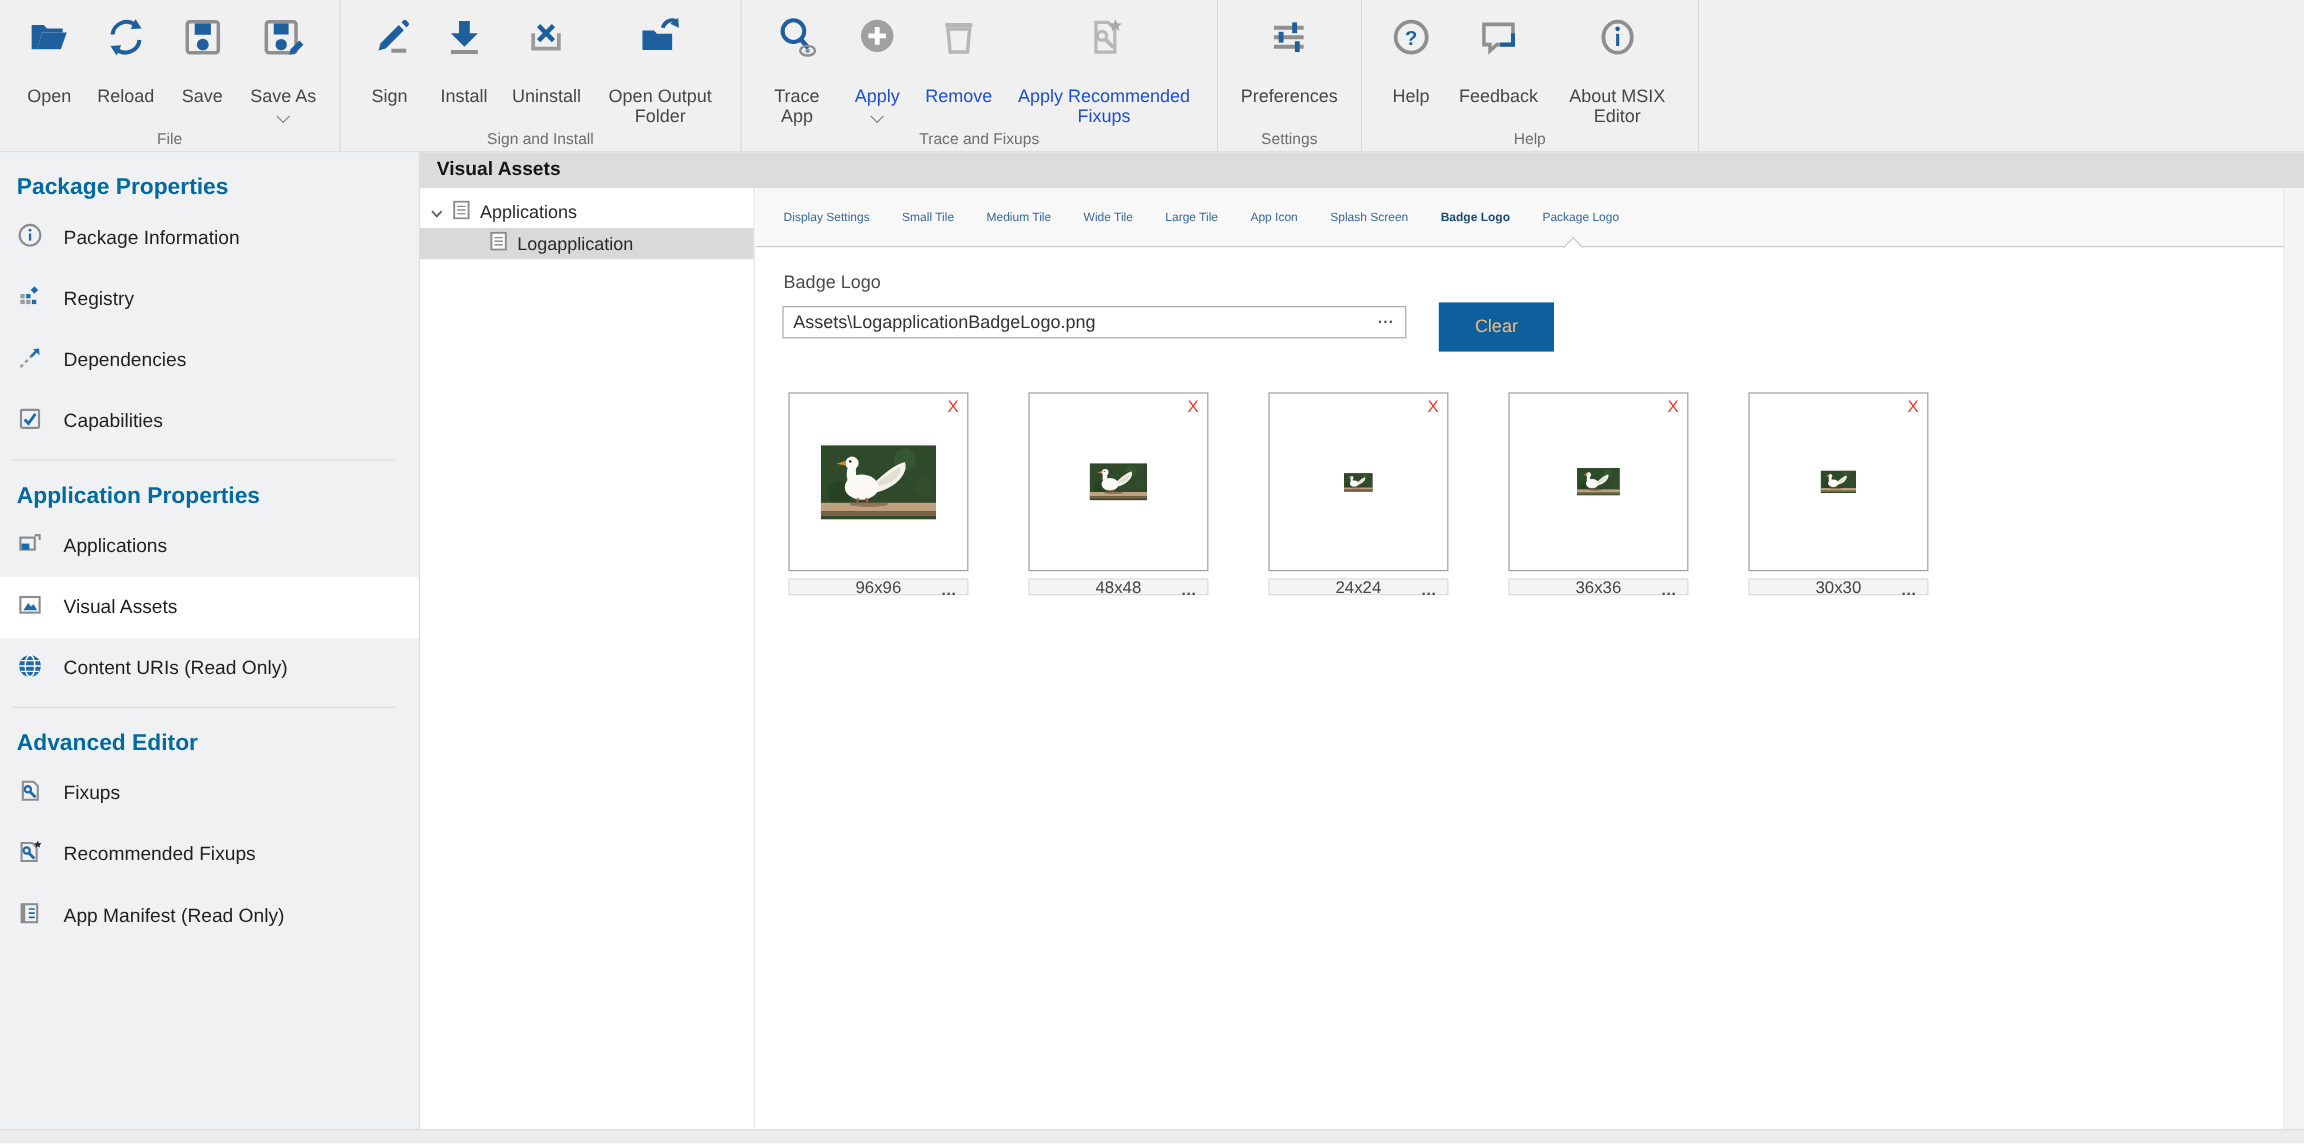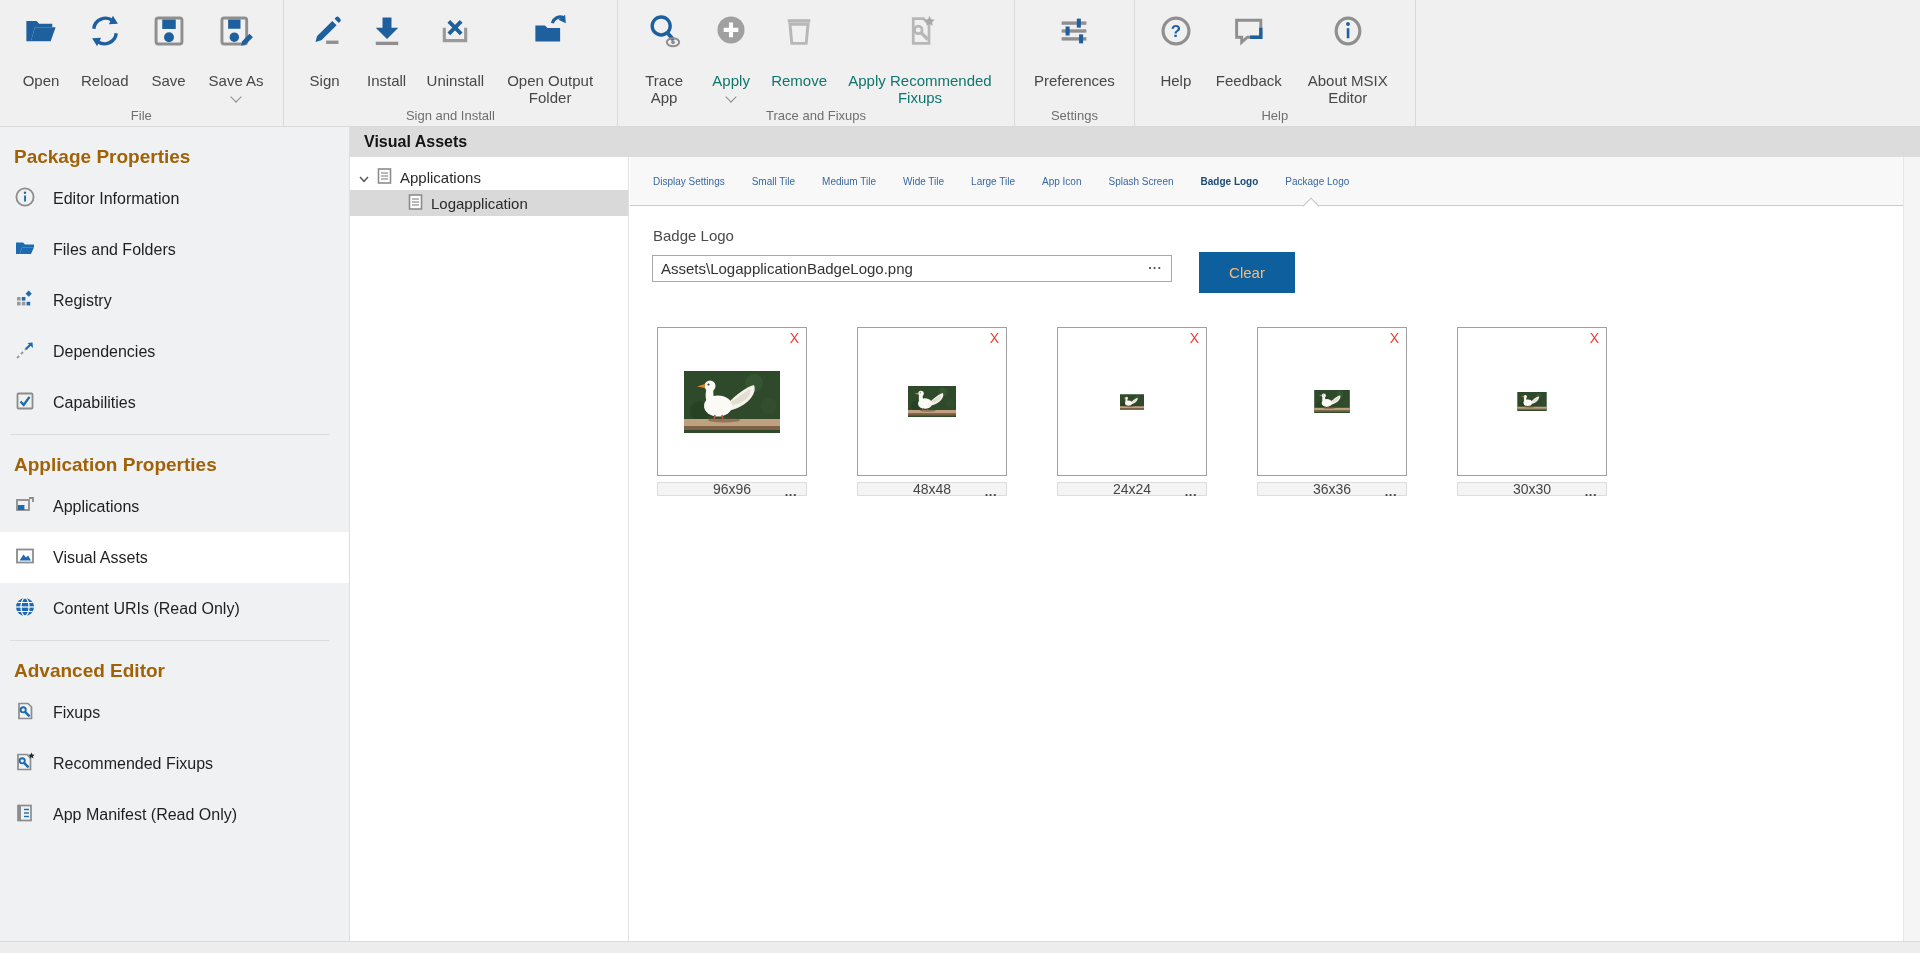--- a/index.html
+++ b/index.html
@@ -14,27 +14,27 @@
   .rgroup{position:relative;border-right:1px solid #d9d9d9;display:flex;align-items:flex-start;
     padding:8px 12px 24px 12px;gap:4px;box-sizing:border-box}
   .rgroup-label{position:absolute;bottom:3px;left:0;right:0;text-align:center;
     font-size:13px;color:#6f6f6f;white-space:nowrap}
   .rbtn{display:flex;flex-direction:column;align-items:center;padding:0 7px;min-width:44px;
     max-width:96px;cursor:pointer}
   .rbtn.wide{max-width:150px}
   .rbtn.narrow{max-width:54px}
   .ricon{height:46px;display:flex;align-items:center;justify-content:center}
   .rlabel{font-size:15px;line-height:17px;text-align:center;color:#474747;margin-top:18px}
-  .rbtn.disabled .rlabel{color:#0f766e}
+  .rbtn.disabled .rlabel{color:#1d4ed8}
   .chev{width:7px;height:7px;border-right:1.5px solid #8b8b8b;border-bottom:1.5px solid #8b8b8b;
     transform:rotate(45deg);margin-top:4px}
   
   .sidebar{position:absolute;left:0;top:127px;width:350px;height:814px;background:#f0f1f2;
     border-right:1px solid #dfdfdf;box-sizing:border-box;overflow:hidden}
-  .side-header{font-size:19px;font-weight:bold;color:#a16207;margin:19px 0 5px 14px}
+  .side-header{font-size:19px;font-weight:bold;color:#0369a1;margin:19px 0 5px 14px}
   .side-item{display:flex;align-items:center;height:51px;padding-left:14px;gap:17px;
     font-size:16px;color:#1f1f1f;cursor:pointer}
   .side-item.selected{background:#ffffff}
   .side-divider{height:1px;background:#dcdcdc;margin:6px 20px 0 10px}
   
   .panel-header{position:absolute;left:350px;top:127px;width:1570px;height:30px;background:#dcdcdc;
     font-size:16px;font-weight:bold;line-height:30px;padding-left:14px;box-sizing:border-box;color:#141414}
   .tree{position:absolute;left:350px;top:157px;width:279px;height:784px;background:#fff;
     border-right:1px solid #e3e3e3;box-sizing:border-box;padding-top:7px}
   .tree-row{display:flex;align-items:center;height:26px;font-size:15px;color:#2a2a2a;gap:8px;cursor:pointer}
@@ -266,28 +266,21 @@
 
 <div class="sidebar">
   <div class="side-header">Package Properties</div>
 
   <div class="side-item">
     <span><svg width="22" height="22" viewBox="0 0 22 22">
           <circle cx="11" cy="11" r="8.6" fill="none" stroke="#8c8c8c" stroke-width="1.8"></circle>
           <rect x="10.1" y="9.5" width="1.9" height="6" fill="#1e6ab0"></rect>
           <circle cx="11" cy="6.8" r="1.2" fill="#1e6ab0"></circle>
         </svg></span>
-    <span>Editor Information</span>
-  </div>
-  <div class="side-item">
-    <span><svg width="22" height="22" viewBox="0 0 22 22">
-          <path d="M2 5.5h7l2 2h9v2.8H8.2L5.6 17H2z" fill="#1e6ab0"></path>
-          <path d="M8.2 10.3H20L17 17H5.6z" fill="#1e6ab0"></path>
-        </svg></span>
-    <span>Files and Folders</span>
+    <span>Package Information</span>
   </div>
   <div class="side-item">
     <span><svg width="22" height="22" viewBox="0 0 22 22">
           <g fill="#9a9a9a">
             <rect x="3" y="9" width="3.6" height="3.6"></rect>
             <rect x="3" y="13.8" width="3.6" height="3.6"></rect>
             <rect x="7.8" y="13.8" width="3.6" height="3.6"></rect>
           </g>
           <g fill="#1e6ab0">
             <rect x="7.8" y="9" width="3.6" height="3.6"></rect>

